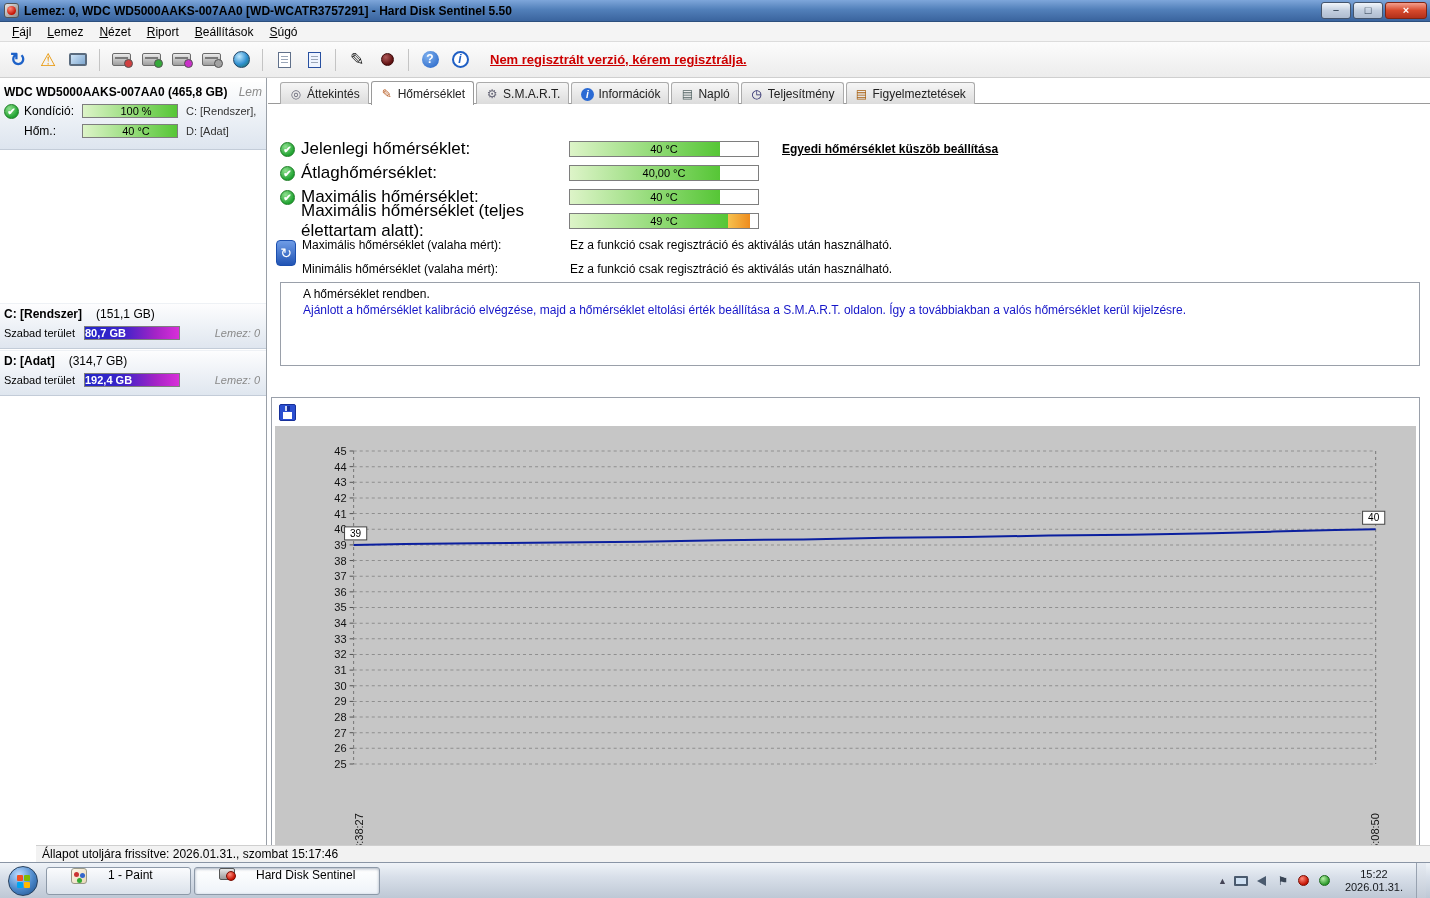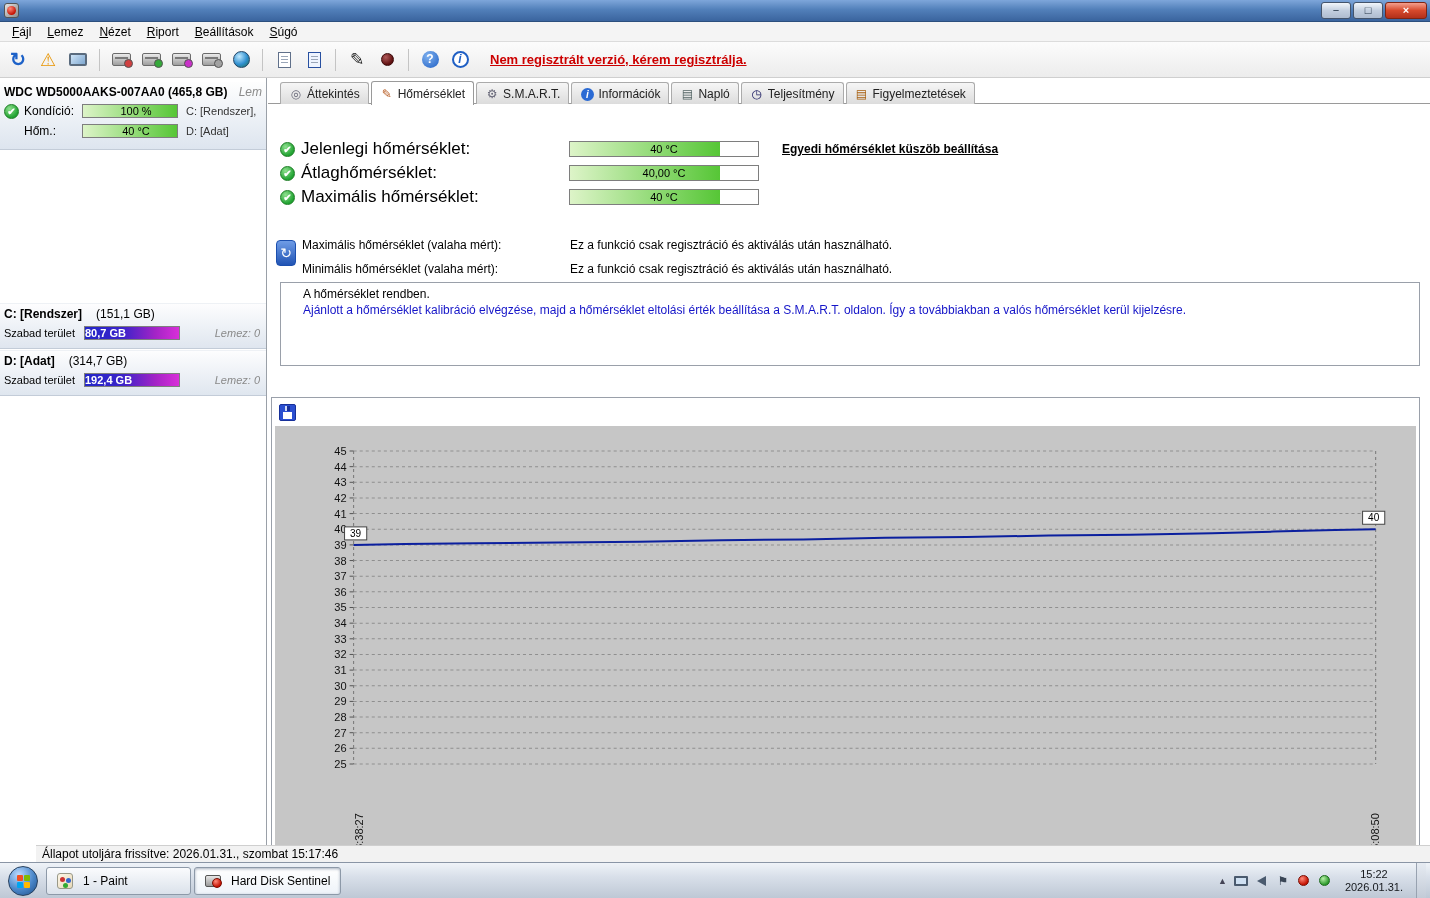--- a/index.html
+++ b/index.html
@@ -131,21 +131,21 @@
   
   .taskbar { position:absolute; left:0; top:862px; width:1430px; height:36px;
     background:linear-gradient(180deg,#eff3f8 0%,#d8dfe9 40%,#bec8d5 100%); border-top:1px solid #8a95a5;
     display:flex; align-items:center;}
   .start-orb { width:30px; height:30px; border-radius:50%; margin:0 8px; position:relative; border:1px solid #27415f;
     background:radial-gradient(circle at 35% 28%,#bcdcff,#4a86c8 55%,#1d4d86 100%);}
   .flag { position:absolute; left:8px; top:8px; width:13px; height:13px; display:grid;
     grid-template-columns:6px 6px; grid-template-rows:6px 6px; gap:1px;}
   .flag span { border-radius:1px;}
   .f1{background:#f25022;} .f2{background:#7fba00;} .f3{background:#00a4ef;} .f4{background:#ffb900;}
-  .task-btn { height:28px; display:flex; align-items:center; gap:10px; padding:0 10px; margin-right:3px; min-width:145px;
+  .task-btn { height:28px; display:flex; gap:21px; padding:0 24px; margin-right:3px; min-width:145px;
     border:1px solid #8d99a8; border-radius:3px; background:linear-gradient(180deg,#fafbfd,#dbe2eb); font-size:12px;}
   .task-btn.active { background:linear-gradient(180deg,#ffffff,#eef3f9); box-shadow:inset 0 1px 3px rgba(60,80,110,.45);}
   .paint-ic { width:16px; height:16px; border-radius:3px; background:linear-gradient(135deg,#fdf6e8,#e8d9b8); border:1px solid #998; position:relative;}
   .paint-ic::after { content:""; position:absolute; left:2px; top:3px; width:5px; height:5px; border-radius:50%; background:#c33;
     box-shadow:6px 1px 0 #36c, 3px 6px 0 #3a3;}
   .hds-ic { width:16px; height:12px; border:1px solid #555; border-radius:2px; background:linear-gradient(180deg,#e6e6e6,#9a9a9a); position:relative;}
   .hds-ic::after { content:""; position:absolute; right:-2px; bottom:-2px; width:8px; height:8px; border-radius:50%;
     background:radial-gradient(circle at 35% 30%,#ff8a7a,#c41202 70%); border:1px solid #7a0b00;}
   .tray { margin-left:auto; display:flex; align-items:center; gap:7px; padding-right:4px; height:100%;}
   .tray-arrow { font-size:9px; color:#445;}
@@ -155,20 +155,21 @@
   .tray-red { width:11px; height:11px; border-radius:50%; background:radial-gradient(circle at 35% 30%,#ff8a7a,#c41202 70%); border:1px solid #7a0b00;}
   .tray-green { width:11px; height:11px; border-radius:50%; background:radial-gradient(circle at 35% 30%,#b8f0a8,#2c9a2c 70%); border:1px solid #1d6a1d;}
   .clock { text-align:center; font-size:11px; line-height:13px; color:#15181c; padding:0 6px;}
   .show-desktop { width:10px; height:100%; border-left:1px solid #98a2b0; background:linear-gradient(180deg,#e6ebf2,#c3cbd7);}
 </style>
 </head>
 <body>
 
 <div class="titlebar">
   <span class="app-icon"></span>
+  <span class="title-text">Lemez: 0, WDC WD5000AAKS-007AA0 [WD-WCATR3757291]  -  Hard Disk Sentinel 5.50</span>
   <span class="win-controls">
     <span class="win-btn">−</span>
     <span class="win-btn">□</span>
     <span class="win-btn close">×</span>
   </span>
 </div>
 
 <div class="menubar">
   <span class="menu-item">Fájl</span>
   <span class="menu-item">Lemez</span>
@@ -355,20 +356,31 @@
       <span class="t-label">Maximális hőmérséklet:</span>
       <span class="tbar">
         <span class="bar-track">
             <span class="fill" style="width: 80%;"></span>
             <span class="fill2" style="width: 0%;"></span>
           </span>
         <span class="bar-val">40 °C</span>
       </span>
     </div>
 
+    <div class="trow" style="top:106px">
+      <span class="no-icon"></span>
+      <span class="t-label">Maximális hőmérséklet (teljes élettartam alatt):</span>
+      <span class="tbar">
+        <span class="bar-track">
+            <span class="fill" style="width: 84%;"></span>
+            <span class="fill2" style="width: 12%;"></span>
+          </span>
+        <span class="bar-val">49 °C</span>
+      </span>
+    </div>
 
     <span class="threshold-link">Egyedi hőmérséklet küszöb beállítása</span>
 
     <span class="reg-icon">↻</span>
     <div class="lrow" style="top:130px">
       <span class="l-label">Maximális hőmérséklet (valaha mért):</span>
       <span class="l-text">Ez a funkció csak regisztráció és aktiválás után használható.</span>
     </div>
     <div class="lrow" style="top:154px">
       <span class="l-label">Minimális hőmérséklet (valaha mért):</span>

